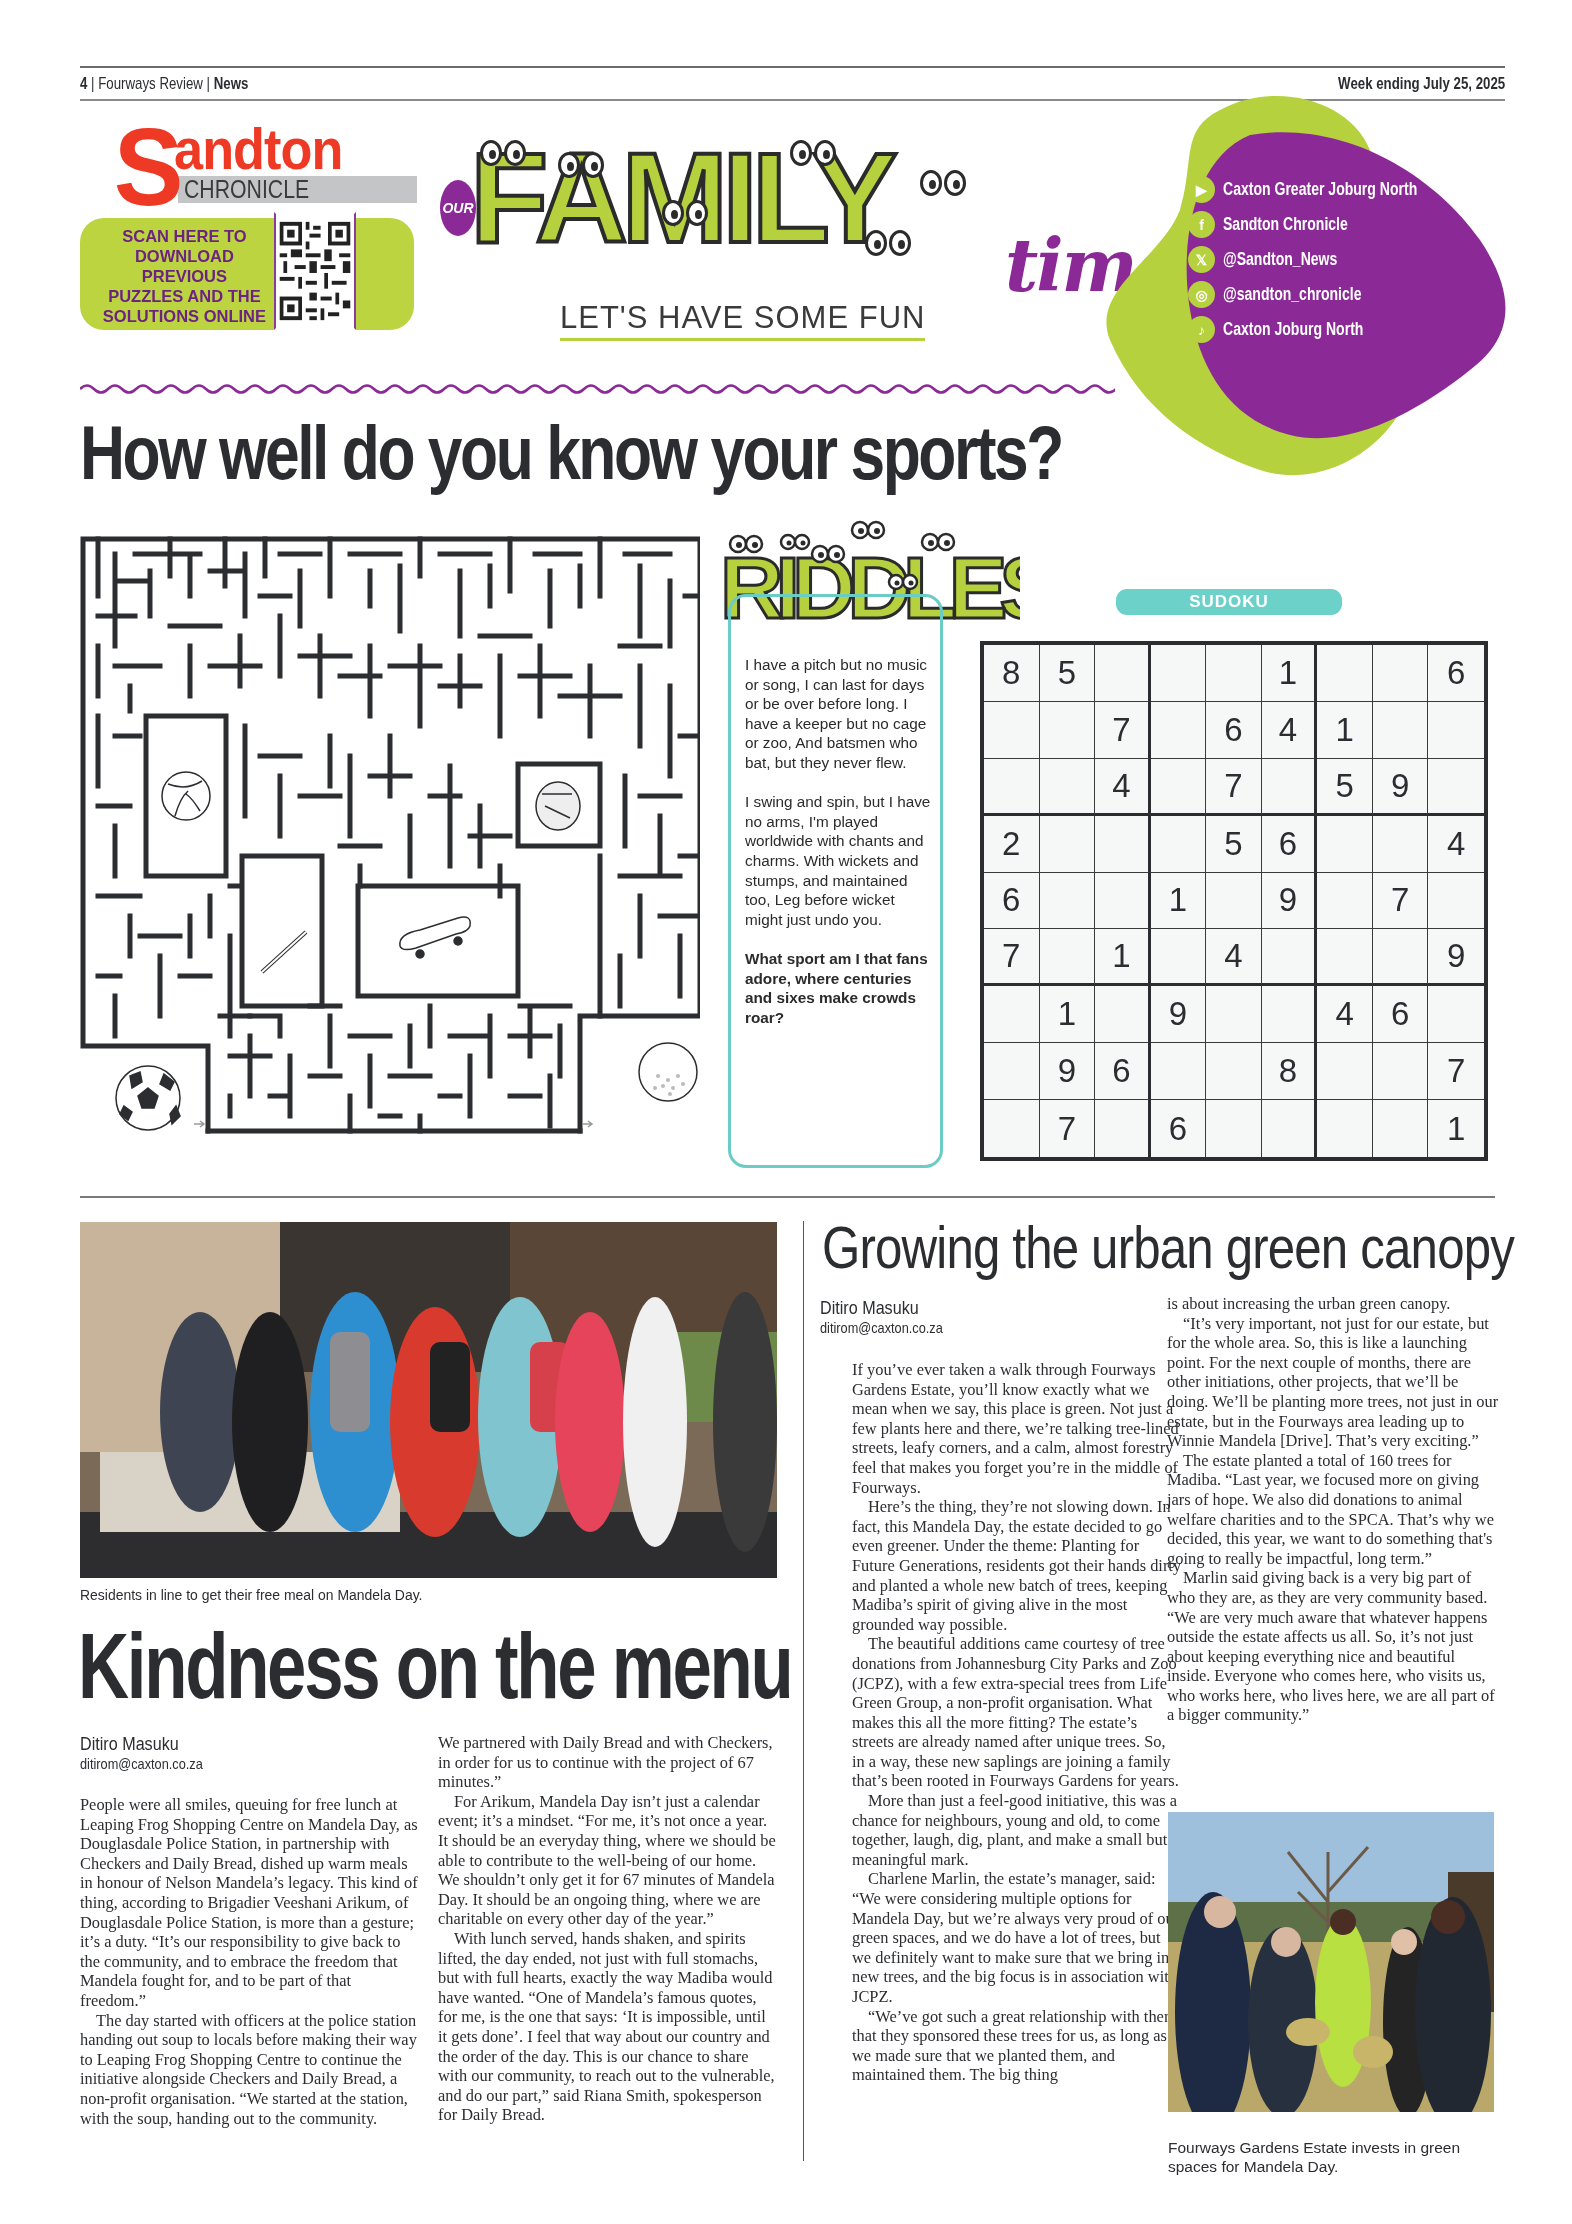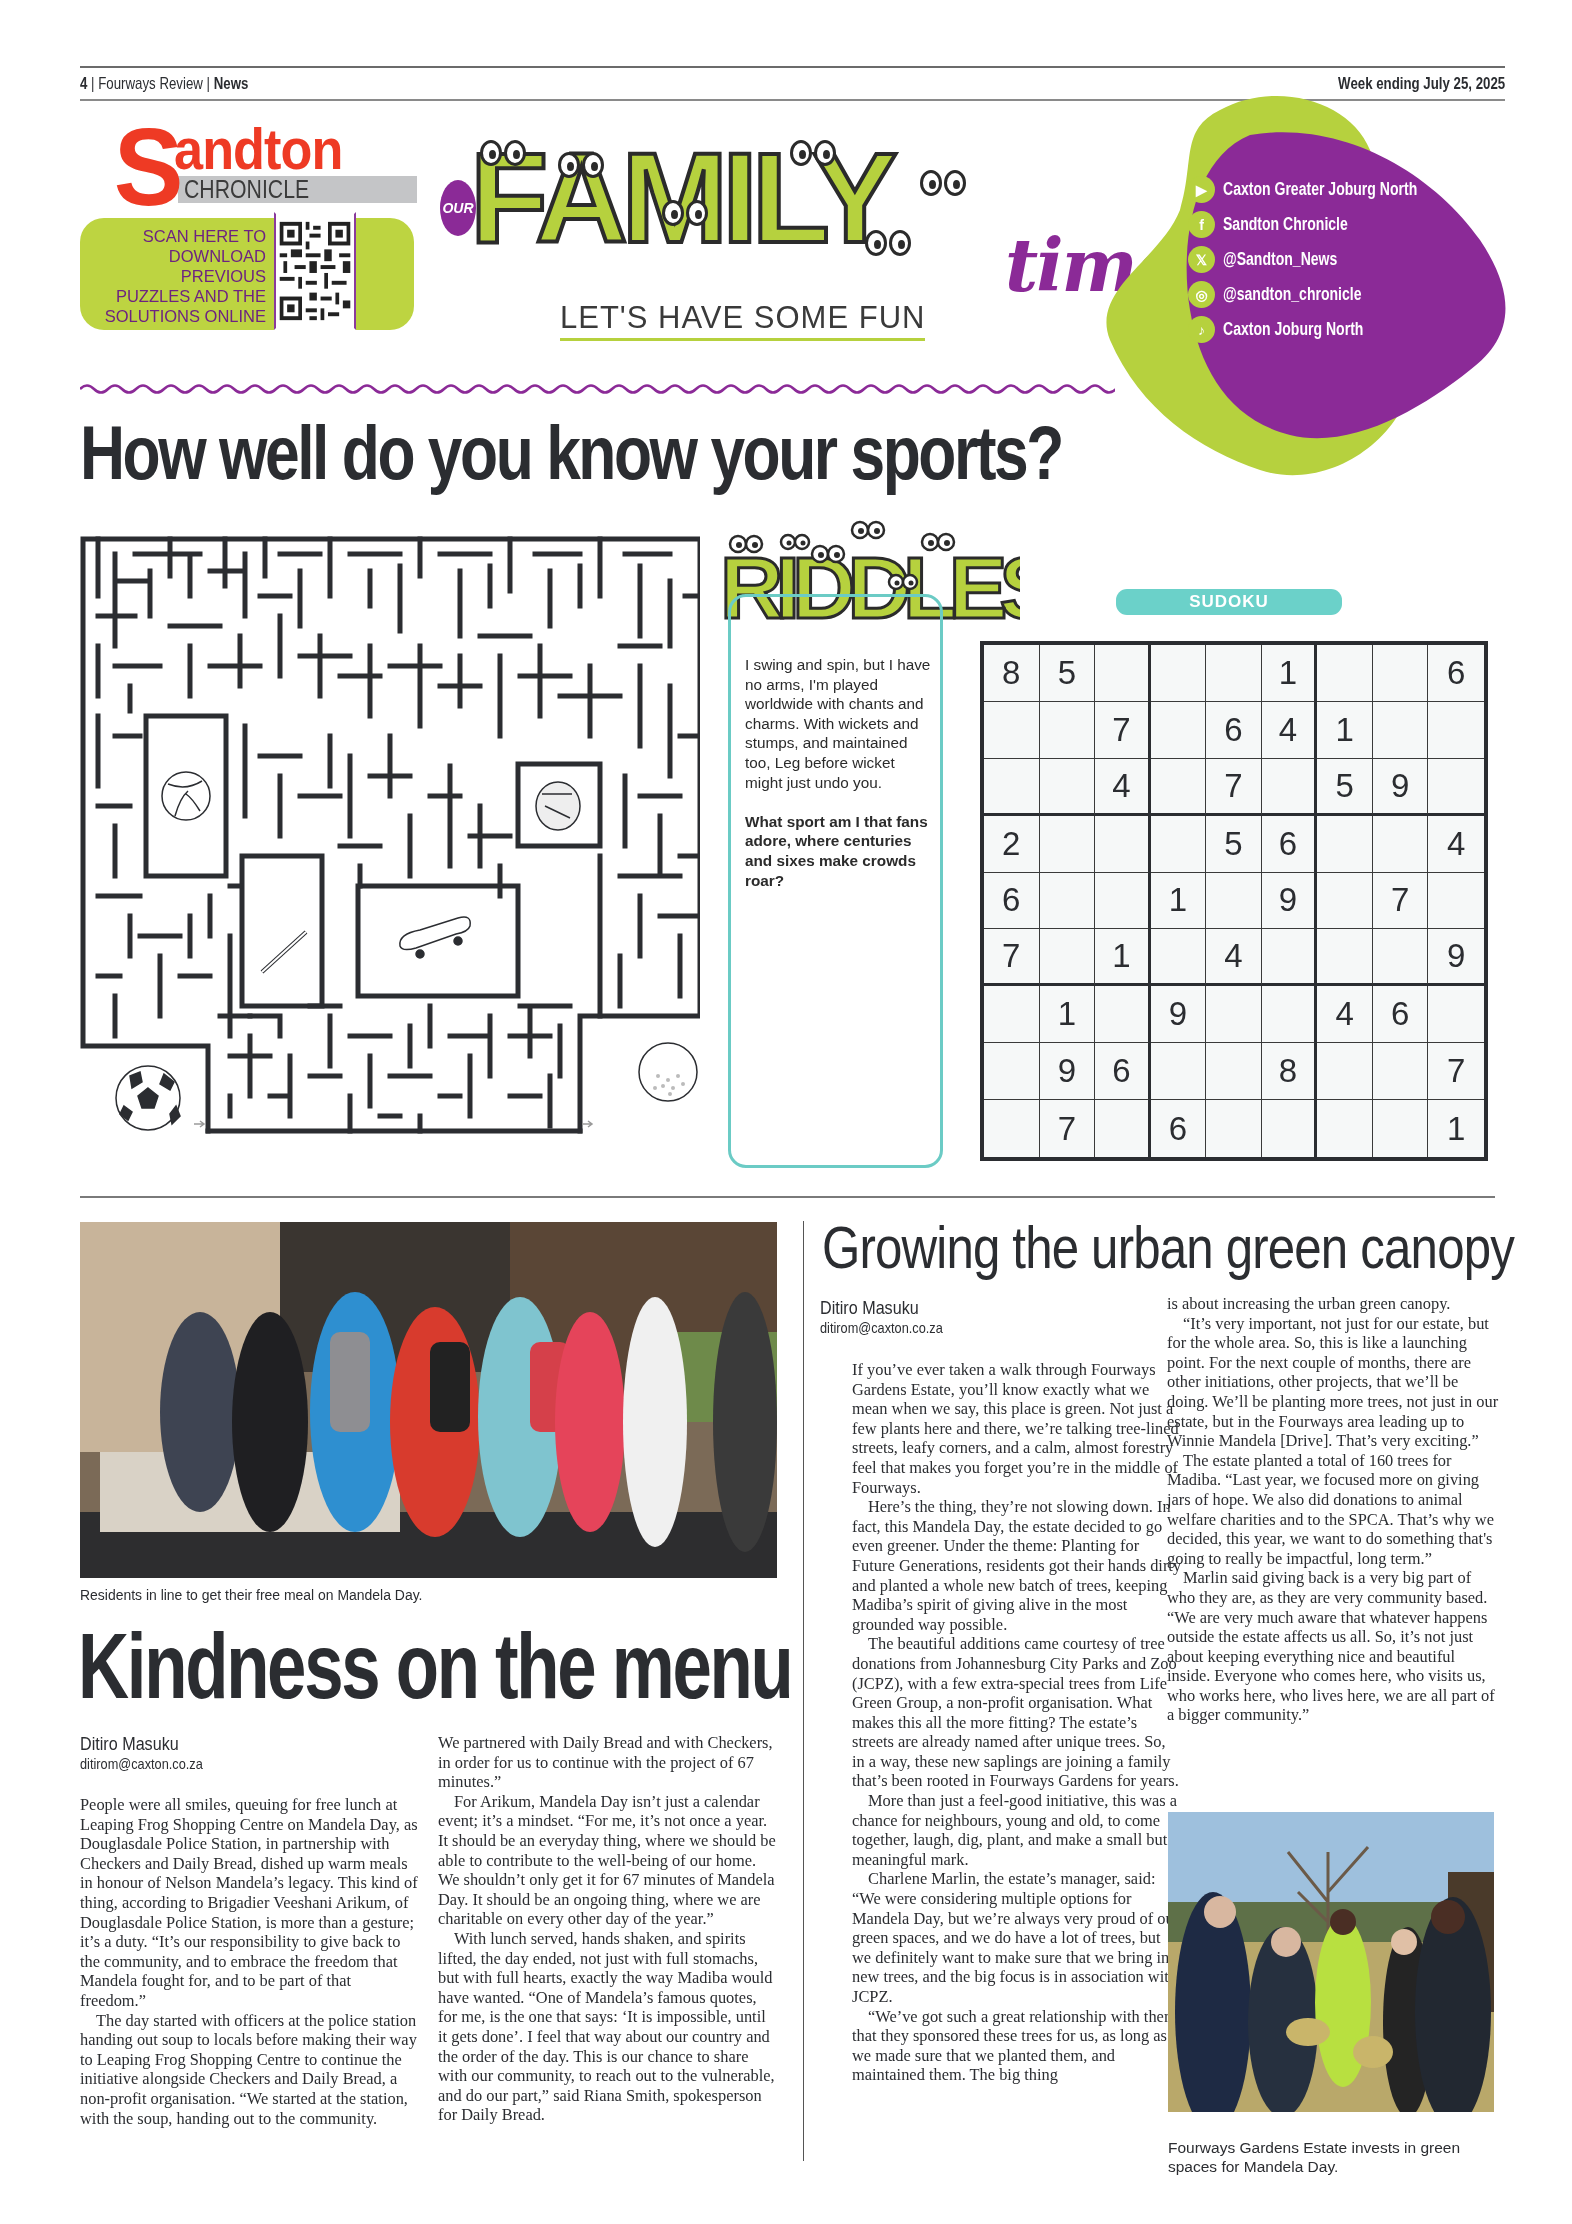--- a/index.html
+++ b/index.html
@@ -13,21 +13,21 @@
   .condensed-r { display: inline-block; transform: scaleX(0.78); transform-origin: right center; white-space: nowrap; }
 
   
   .logo { left: 112px; top: 118px; width: 305px; height: 85px; }
   .logo .s { position: absolute; left: 0; top: -6px; font-family: "Liberation Sans", sans-serif; font-weight: 900; font-size: 110px; color: #ee3a24; line-height: 1; transform: scaleX(0.95); }
   .logo .andton { position: absolute; left: 62px; top: 2px; font-family: "Liberation Sans", sans-serif; font-weight: 700; font-size: 58px; color: #ee3a24; line-height: 1; letter-spacing: -1px; transform: scaleX(0.9); transform-origin: left; }
   .logo .chron-bar { position: absolute; left: 66px; top: 58px; width: 239px; height: 27px; background: #c4c5c7; }
   .logo .chron { position: absolute; left: 72px; top: 58px; font-size: 25px; color: #3b3b3b; line-height: 27px; transform: scaleX(0.85); transform-origin: left; }
 
   .scan { left: 80px; top: 218px; width: 334px; height: 112px; background: #bdd441; border-radius: 24px; }
-  .scan .txt { position: absolute; right: 148px; top: 8px; text-align: right; color: #6d2381; font-weight: 400; font-size: 16.5px; line-height: 20px; }
+  .scan .txt { position: absolute; right: 148px; top: 8px; text-align: center; color: #6d2381; font-weight: 700; font-size: 16.5px; line-height: 20px; }
   .qr { left: 274px; top: 212px; width: 82px; height: 118px; background: #fff; border: 2px solid #8a3b9c; border-top-color: transparent; border-bottom-color: transparent; }
   .qr svg { width: 100%; height: 100%; }
 
   
   .family { left: 440px; top: 130px; width: 720px; height: 220px; }
   .our-badge { position: absolute; left: 0; top: 50px; width: 36px; height: 56px; border-radius: 50%; background: #8b2a97; color: #fff; font-weight: 900; font-style: italic; font-size: 14px; display: flex; align-items: center; justify-content: center; }
   .fam-letters { position: absolute; left: 30px; top: 10px; display: flex; align-items: flex-end; }
   .fam-letter { font-family: "Liberation Sans", sans-serif; font-weight: 900; font-size: 128px; line-height: 0.9; color: #b6d13e; -webkit-text-stroke: 4px #2b2b2b; letter-spacing: -6px; }
   .eyes { position: absolute; display: flex; gap: 2px; }
   .eye { width: 22px; height: 26px; background: #fff; border: 3px solid #2b2b2b; border-radius: 50%; position: relative; }
@@ -324,20 +324,21 @@
     <circle cx="141" cy="11" r="3"></circle>
       <circle cx="157" cy="11" r="3"></circle>
     <circle cx="177" cy="63" r="2.5"></circle>
       <circle cx="191" cy="63" r="2.5"></circle>
     <circle cx="211" cy="23" r="3"></circle>
       <circle cx="227" cy="23" r="3"></circle>
   </g>
 </svg>
 <div class="abs riddle-box"></div>
 <div class="abs riddle-text">
+  <p>I have a pitch but no music or song, I can last for days or be over before long. I have a keeper but no cage or zoo, And batsmen who bat, but they never flew.</p>
   <p>I swing and spin, but I have no arms, I'm played worldwide with chants and charms. With wickets and stumps, and maintained too, Leg before wicket might just undo you.</p>
   <p><b>What sport am I that fans adore, where centuries and sixes make crowds roar?</b></p>
 </div>
 
 <div class="abs sudoku-pill">SUDOKU</div>
 <div class="abs sudoku" id="sudoku">
     <div class="cell">8</div>
     <div class="cell">5</div>
     <div class="cell br"></div>
     <div class="cell"></div>

